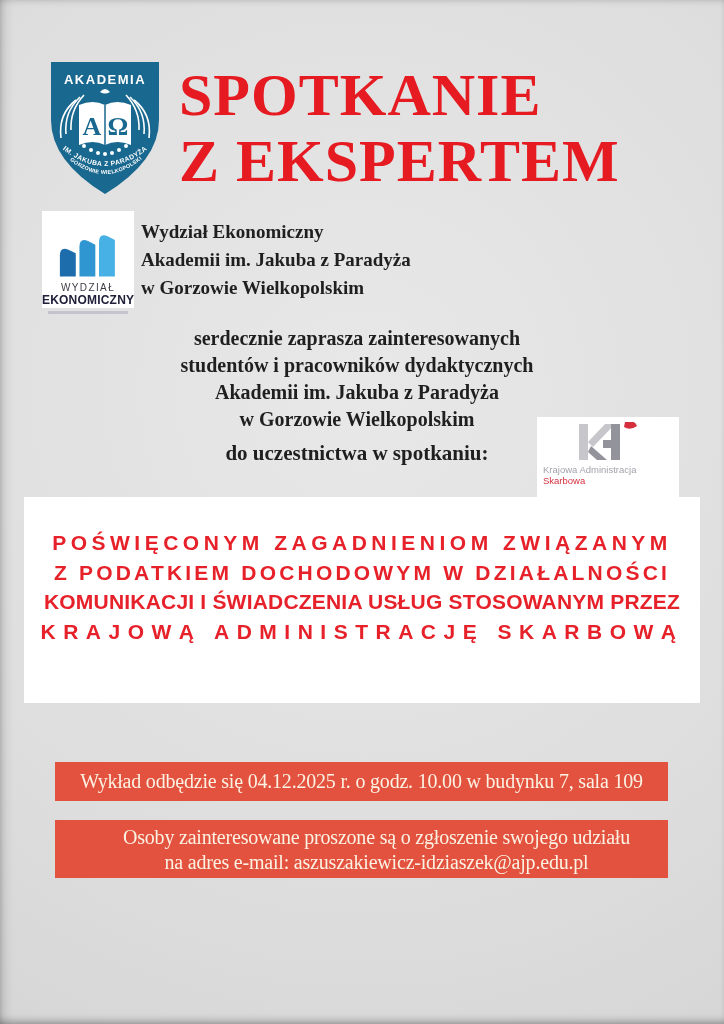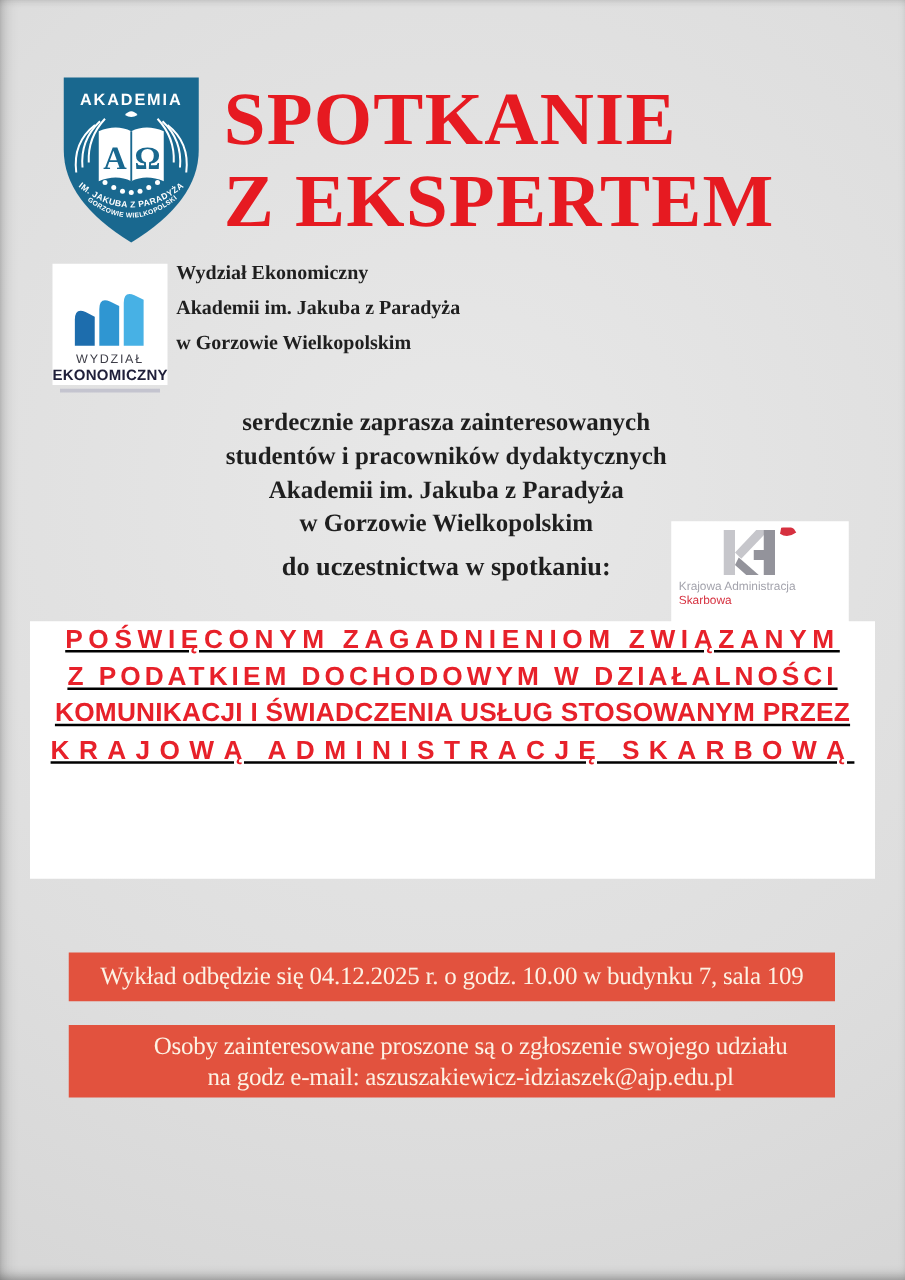--- a/index.html
+++ b/index.html
@@ -12,34 +12,34 @@
   
   .crest-wrap{position:absolute;left:46px;top:60px;width:118px;height:138px;}
   .title{position:absolute;left:179px;top:62px;font-weight:bold;font-size:60px;line-height:66px;
          color:#e61a21;letter-spacing:1px;white-space:nowrap;}
   
   .faculty-box{position:absolute;left:42px;top:211px;width:92px;height:97px;background:#ffffff;
                box-sizing:border-box;text-align:center;padding-top:24px;}
   .faculty-name1{font-family:"Liberation Sans",sans-serif;font-size:10px;letter-spacing:1.4px;color:#3d3d47;margin-top:3px;}
   .faculty-name2{font-family:"Liberation Sans",sans-serif;font-weight:bold;font-size:12px;letter-spacing:.2px;color:#20203a;}
   .faculty-rule{height:3px;background:#c4c4cf;width:86%;margin:4px auto 0;}
-  .affiliation{position:absolute;left:141px;top:205px;font-weight:bold;font-size:16px;line-height:28px;color:#1f1f1f;}
+  .affiliation{position:absolute;left:141px;top:218px;font-weight:bold;font-size:19px;line-height:28px;color:#1f1f1f;}
   
   .invitation{position:absolute;left:0;top:325px;width:714px;text-align:center;
               font-weight:bold;font-size:20px;line-height:27px;color:#1f1f1f;}
   .invite-lead{position:absolute;left:0;top:441px;width:714px;text-align:center;
                font-weight:bold;font-size:21px;color:#1f1f1f;}
   
   .kas-box{position:absolute;left:537px;top:417px;width:142px;height:89px;background:#ffffff;
            box-sizing:border-box;padding:5px 6px 0 6px;}
   .kas-text1{font-family:"Liberation Sans",sans-serif;font-size:9.5px;color:#a3a3ac;margin-top:2px;white-space:nowrap;}
   .kas-text2{font-family:"Liberation Sans",sans-serif;font-size:9.5px;color:#d6303f;white-space:nowrap;}
   
   .content-box{position:absolute;left:24px;top:497px;width:676px;height:206px;background:#ffffff;}
-  .headline-block{text-decoration:underline;}
+  .headline-block{padding-top:31px;}
   .hl{font-family:"Liberation Sans",sans-serif;font-weight:bold;color:#e7212a;font-size:21px;
       line-height:29.5px;text-align:center;white-space:nowrap;}
   .hl1{letter-spacing:4.5px;} .hl2{letter-spacing:3.2px;} .hl3{letter-spacing:2.2px;}
   .hl4{letter-spacing:.2px;}  .hl5{letter-spacing:7.5px;}
   
   .bar{position:absolute;left:55px;width:613px;background:#e2523e;color:#fcf2e4;
        font-weight:normal;box-sizing:border-box;letter-spacing:-.2px;}
   .bar-schedule{top:762px;height:39px;font-size:20px;line-height:39px;text-align:center;white-space:nowrap;}
   .bar-contact{top:820px;height:58px;font-size:20px;line-height:25px;padding:5px 8px 0 38px;text-align:center;}
   svg{display:block;margin:0 auto;}
@@ -141,16 +141,16 @@
       <div class="hl hl2">Z PODATKIEM DOCHODOWYM W DZIAŁALNOŚCI</div>
       <div class="hl hl4">KOMUNIKACJI I ŚWIADCZENIA USŁUG STOSOWANYM PRZEZ</div>
       <div class="hl hl5">KRAJOWĄ ADMINISTRACJĘ SKARBOWĄ</div>
     </div>
   </div>
 
   <div class="bar bar-schedule">Wykład odbędzie się 04.12.2025 r. o godz. 10.00 w budynku 7, sala 109</div>
 
   <div class="bar bar-contact">
     <div>Osoby zainteresowane proszone są o zgłoszenie swojego udziału</div>
-    <div>na godz e-mail: aszuszakiewicz-idziaszek@ajp.edu.pl</div>
+    <div>na adres e-mail: aszuszakiewicz-idziaszek@ajp.edu.pl</div>
   </div>
 
 </div>
 
 </body></html>

